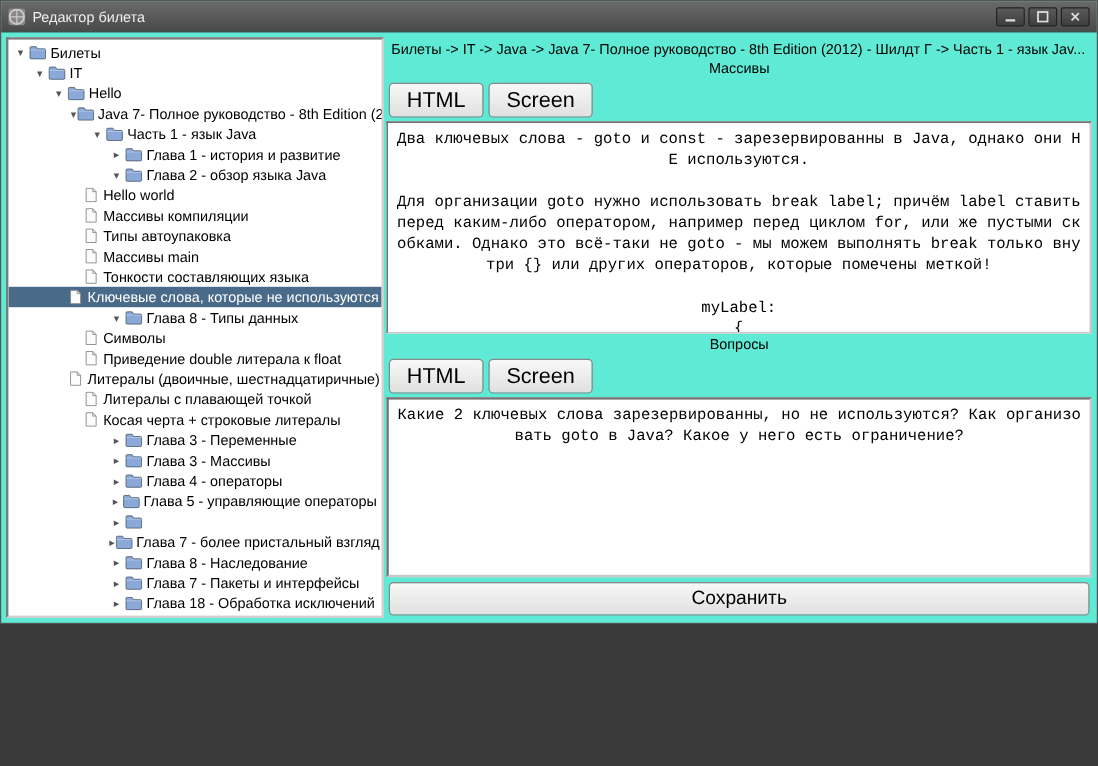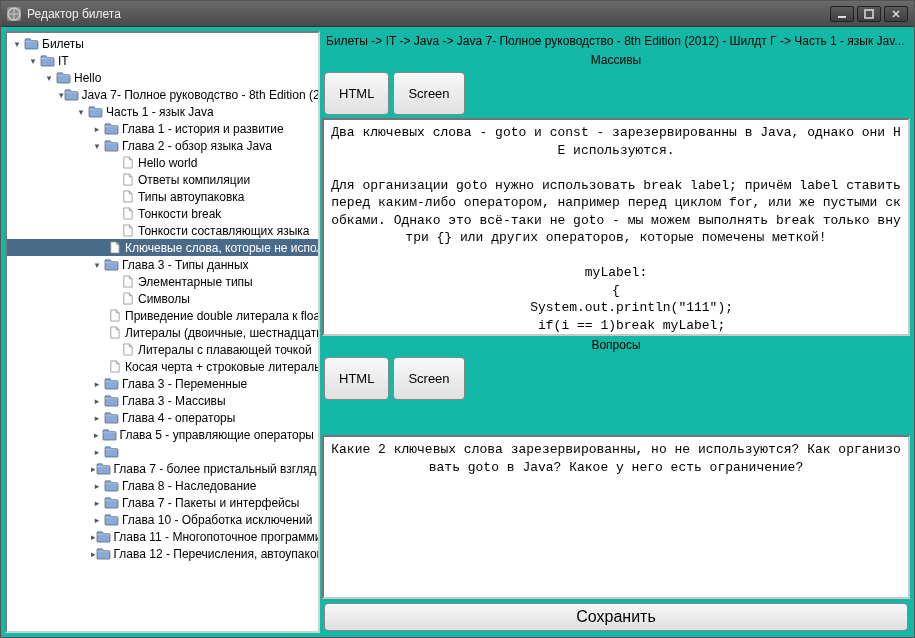--- a/index.html
+++ b/index.html
@@ -1,47 +1,47 @@
 <!DOCTYPE html>
 <html><head>
   <meta charset="utf-8">
   <style>
     * { box-sizing: border-box; margin: 0; padding: 0; font-family: Arial, sans-serif; }
     body { background: #3a3a3a; overflow: hidden; width: 915px; height: 638px; }
     
-    .window { width: 915px; height: 638px; background: #14b8a6; border: 1px solid #555; }
+    .window { width: 915px; height: 520px; background: #5eead4; border: 1px solid #555; }
     
     .titlebar { height: 26px; background: linear-gradient(to bottom, #6a6a6a, #4a4a4a); display: flex; align-items: center; padding: 0 6px; color: #eee; font-size: 12px; border-bottom: 1px solid #333; }
     .titlebar-icon { width: 14px; height: 14px; background: #888; border-radius: 2px; margin-right: 6px; display:inline-flex; align-items:center; justify-content:center; font-size:10px;}
     .titlebar-title { flex: 1; }
     .win-btn { width: 24px; height: 16px; background: linear-gradient(to bottom, #5a5a5a, #3e3e3e); border: 1px solid #222; margin-left: 3px; display: flex; align-items: center; justify-content: center; cursor: pointer; border-radius:2px;}
     .win-btn svg { width: 10px; height: 10px; }
     
     .main-area { display: flex; height: calc(100% - 26px); }
     
     .sidebar { width: 315px; background: #fff; border: 2px inset #d0d0d0; margin: 4px 0 4px 4px; overflow: hidden; position: relative; }
     .tree { padding: 2px 0; font-size: 12px; color: #000; }
     .tree-node { display: flex; align-items: center; height: 17px; white-space: nowrap; cursor: pointer; padding-right: 4px;}
     .tree-node.selected { background: #4a6a8a; color: #fff; }
     .arrow { width: 12px; display: inline-flex; justify-content: center; font-size: 9px; color: #555; }
     .folder-icon, .file-icon { width: 16px; height: 14px; margin-right: 3px; display: inline-flex; align-items:center; justify-content:center;}
     .folder-icon svg, .file-icon svg { width: 15px; height: 13px; }
-    .lvl0{padding-left:4px}.lvl1{padding-left:20px}.lvl2{padding-left:36px}.lvl3{padding-left:52px}.lvl4{padding-left:68px}.lvl5{padding-left:84px}.lvl6{padding-left:100px}
+    .lvl0{padding-left:4px}.lvl1{padding-left:20px}.lvl2{padding-left:36px}.lvl3{padding-left:52px}.lvl4{padding-left:68px}.lvl5{padding-left:84px}.lvl6{padding-left:48px}
     
     .content { flex: 1; display: flex; flex-direction: column; padding: 4px 4px 4px 2px; overflow: hidden;}
     
     .breadcrumb { font-size: 12px; padding: 3px 4px; white-space: nowrap; overflow: hidden; text-overflow: ellipsis; }
     .section-header { text-align: center; font-size: 12px; padding: 2px; }
     
     .btn-row { display: flex; gap: 4px; padding: 3px 2px; }
-    .btn { background: linear-gradient(to bottom, #f8f8f8, #e0e0e0); border: 1px solid #888; border-radius: 4px; padding: 13px 14px; font-size: 13px; cursor: pointer; }
+    .btn { background: linear-gradient(to bottom, #f8f8f8, #e0e0e0); border: 1px solid #888; border-radius: 4px; padding: 3px 14px; font-size: 18px; cursor: pointer; }
     
     .textarea-box { background: #fff; border: 2px inset #c8c8c8; font-family: "Courier New", monospace; font-size: 13px; padding: 4px 6px; overflow: auto; white-space: pre-wrap; word-break: break-all; line-height: 1.35; color:#000;text-align:center;}
     .answers-box { height: 218px; }
-    .questions-box { flex: 1; min-height:150px;margin-top:32px; }
+    .questions-box { flex: 1; min-height:150px; }
     
     .save-btn-row { padding: 4px 2px 2px 2px; }
     .save-btn { width: 100%; background: linear-gradient(to bottom, #f8f8f8, #e0e0e0); border: 1px solid #888; border-radius: 4px; padding: 4px; font-size: 16px; cursor: pointer; }
 
   </style>
 </head>
 <body>
 
 <div class="window">
   <div class="titlebar">
@@ -156,41 +156,41 @@
             <span>Hello world</span>
           </div>
           <div class="tree-node lvl6">
             <span class="arrow"></span>
             <span class="file-icon">
               <svg viewBox="0 0 14 14">
                 <path d="M3 1 L9 1 L12 4 L12 13 L3 13 Z" fill="#fcfcfc" stroke="#888" stroke-width="0.8"></path>
                 <path d="M9 1 L9 4 L12 4" fill="none" stroke="#888" stroke-width="0.8"></path>
               </svg>
             </span>
-            <span>Ответы компиляции</span>
+            <span>Массивы компиляции</span>
           </div>
           <div class="tree-node lvl6">
             <span class="arrow"></span>
             <span class="file-icon">
               <svg viewBox="0 0 14 14">
                 <path d="M3 1 L9 1 L12 4 L12 13 L3 13 Z" fill="#fcfcfc" stroke="#888" stroke-width="0.8"></path>
                 <path d="M9 1 L9 4 L12 4" fill="none" stroke="#888" stroke-width="0.8"></path>
               </svg>
             </span>
             <span>Типы автоупаковка</span>
           </div>
           <div class="tree-node lvl6">
             <span class="arrow"></span>
             <span class="file-icon">
               <svg viewBox="0 0 14 14">
                 <path d="M3 1 L9 1 L12 4 L12 13 L3 13 Z" fill="#fcfcfc" stroke="#888" stroke-width="0.8"></path>
                 <path d="M9 1 L9 4 L12 4" fill="none" stroke="#888" stroke-width="0.8"></path>
               </svg>
             </span>
-            <span>Тонкости break</span>
+            <span>Массивы main</span>
           </div>
           <div class="tree-node lvl6">
             <span class="arrow"></span>
             <span class="file-icon">
               <svg viewBox="0 0 14 14">
                 <path d="M3 1 L9 1 L12 4 L12 13 L3 13 Z" fill="#fcfcfc" stroke="#888" stroke-width="0.8"></path>
                 <path d="M9 1 L9 4 L12 4" fill="none" stroke="#888" stroke-width="0.8"></path>
               </svg>
             </span>
             <span>Тонкости составляющих языка</span>
@@ -206,31 +206,21 @@
             <span>Ключевые слова, которые не используются</span>
           </div>
           <div class="tree-node lvl5">
             <span class="arrow">▾</span>
             <span class="folder-icon">
               <svg viewBox="0 0 16 14">
                 <path d="M1 3 L1 12 Q1 13 2 13 L14 13 Q15 13 15 12 L15 5 Q15 4 14 4 L8 4 L6.5 2 L2 2 Q1 2 1 3 Z" fill="#8aa8d8" stroke="#456" stroke-width="0.7"></path>
                 <path d="M1 5 L15 5" stroke="#fff" stroke-width="0.5" opacity="0.6"></path>
               </svg>
             </span>
-            <span>Глава 3 - Типы данных</span>
-          </div>
-          <div class="tree-node lvl6">
-            <span class="arrow"></span>
-            <span class="file-icon">
-              <svg viewBox="0 0 14 14">
-                <path d="M3 1 L9 1 L12 4 L12 13 L3 13 Z" fill="#fcfcfc" stroke="#888" stroke-width="0.8"></path>
-                <path d="M9 1 L9 4 L12 4" fill="none" stroke="#888" stroke-width="0.8"></path>
-              </svg>
-            </span>
-            <span>Элементарные типы</span>
+            <span>Глава 8 - Типы данных</span>
           </div>
           <div class="tree-node lvl6">
             <span class="arrow"></span>
             <span class="file-icon">
               <svg viewBox="0 0 14 14">
                 <path d="M3 1 L9 1 L12 4 L12 13 L3 13 Z" fill="#fcfcfc" stroke="#888" stroke-width="0.8"></path>
                 <path d="M9 1 L9 4 L12 4" fill="none" stroke="#888" stroke-width="0.8"></path>
               </svg>
             </span>
             <span>Символы</span>
@@ -355,21 +345,21 @@
             <span>Глава 7 - Пакеты и интерфейсы</span>
           </div>
           <div class="tree-node lvl5">
             <span class="arrow">▸</span>
             <span class="folder-icon">
               <svg viewBox="0 0 16 14">
                 <path d="M1 3 L1 12 Q1 13 2 13 L14 13 Q15 13 15 12 L15 5 Q15 4 14 4 L8 4 L6.5 2 L2 2 Q1 2 1 3 Z" fill="#8aa8d8" stroke="#456" stroke-width="0.7"></path>
                 <path d="M1 5 L15 5" stroke="#fff" stroke-width="0.5" opacity="0.6"></path>
               </svg>
             </span>
-            <span>Глава 10 - Обработка исключений</span>
+            <span>Глава 18 - Обработка исключений</span>
           </div>
           <div class="tree-node lvl5">
             <span class="arrow">▸</span>
             <span class="folder-icon">
               <svg viewBox="0 0 16 14">
                 <path d="M1 3 L1 12 Q1 13 2 13 L14 13 Q15 13 15 12 L15 5 Q15 4 14 4 L8 4 L6.5 2 L2 2 Q1 2 1 3 Z" fill="#8aa8d8" stroke="#456" stroke-width="0.7"></path>
                 <path d="M1 5 L15 5" stroke="#fff" stroke-width="0.5" opacity="0.6"></path>
               </svg>
             </span>
             <span>Глава 11 - Многопоточное программирование</span>

